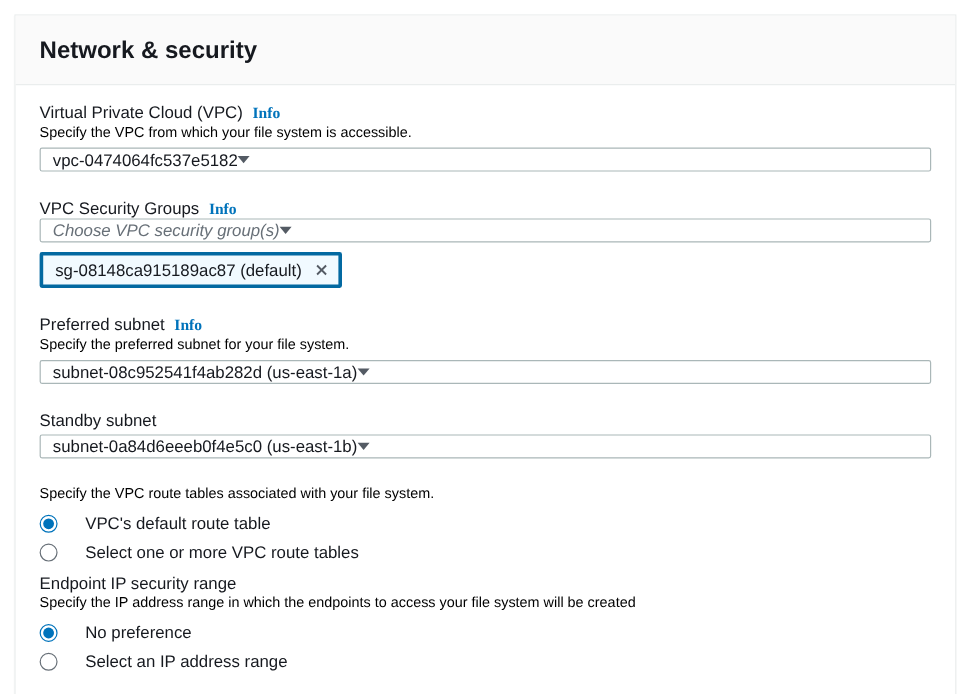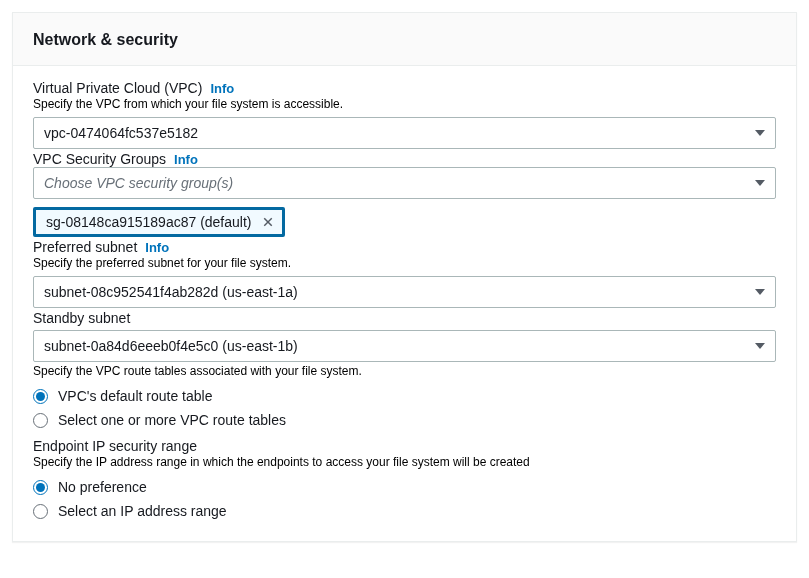--- a/index.html
+++ b/index.html
@@ -15,54 +15,55 @@
     border: 1px solid #eaeded;
     background: #fff;
     box-shadow: 0 1px 1px rgba(0,0,0,0.05);
   }
   .panel-header {
     padding: 18px 20px 16px 20px;
     border-bottom: 1px solid #eaeded;
     background: #fafafa;
   }
   .panel-header h2 {
-    font-size: 16px;
+    font-size: 20px;
     font-weight: 700;
     color: #16191f;
   }
   .panel-body {
     padding: 14px 20px 18px 20px;
   }
-  .field-block { margin-bottom: 2px; }
+  .field-block { margin-bottom: 22px; }
   .field-label {
     color: #16191f;
     font-size: 14px;
   }
   .info-link {
     color: #0073bb;
     font-weight: 700;
     font-size: 13px;
     margin-left: 8px;
     cursor: pointer;
+    font-family: Liberation Serif, serif;
   }
   .helper {
     color: #000000;
     font-size: 12px;
     margin-top: 1px;
     margin-bottom: 6px;
   }
   .select {
     width: 100%;
-    height: 32px;
+    height: 20px;
     border: 1px solid #aab7b8;
     border-radius: 2px;
     background: #fff;
     display: flex;
     align-items: center;
-    justify-content: space-between;
+    justify-content: flex-start;
     padding: 0 10px;
     cursor: pointer;
     font-size: 14px;
     color: #16191f;
   }
   .select .placeholder { color: #687078; font-style: italic; }
   .caret {
     width: 0; height: 0;
     border-left: 5px solid transparent;
     border-right: 5px solid transparent;
@@ -82,21 +83,21 @@
   .token .x {
     margin-left: 10px;
     cursor: pointer;
     display: inline-flex;
     align-items: center;
     color: #545b64;
   }
   .radio-row {
     display: flex;
     align-items: center;
-    gap: 10px;
+    gap: 23px;
     padding: 4px 0;
     cursor: pointer;
   }
   .radio {
     width: 15px; height: 15px;
     border: 1px solid #687078;
     border-radius: 50%;
     display: inline-flex;
     align-items: center;
     justify-content: center;

